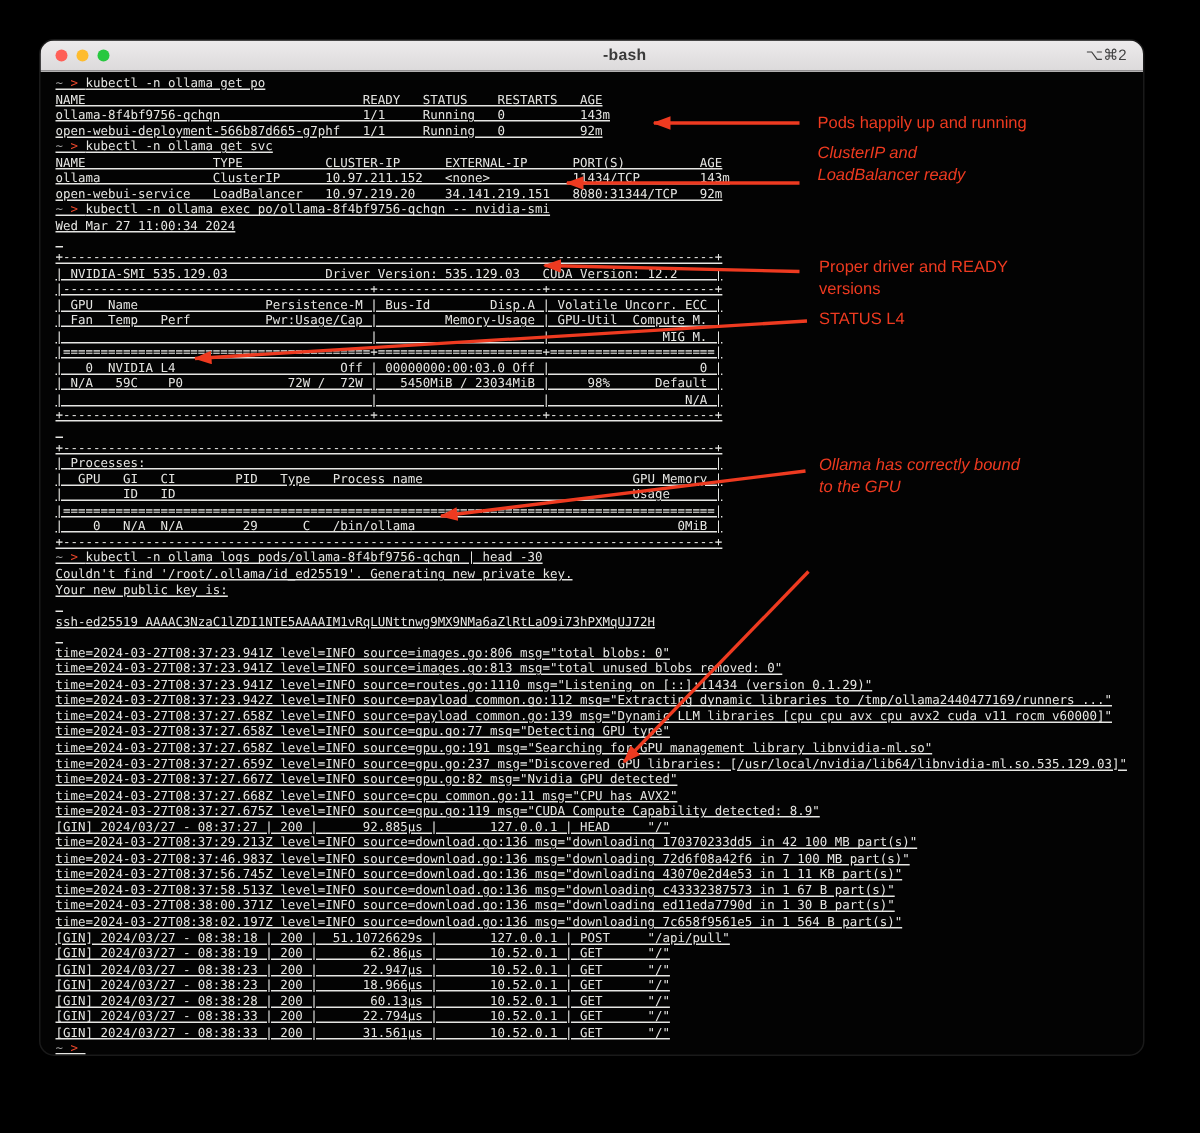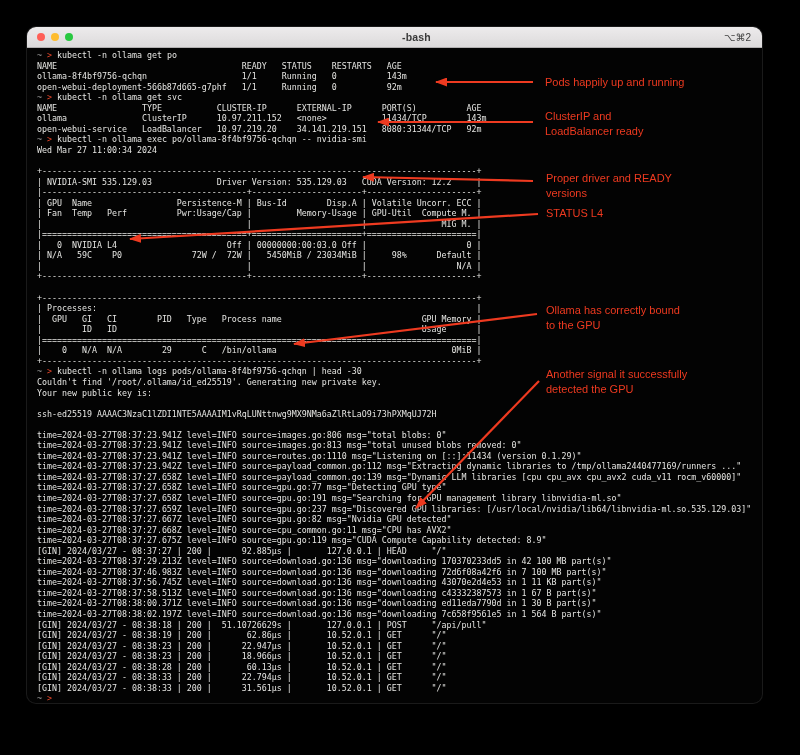--- a/index.html
+++ b/index.html
@@ -17,21 +17,21 @@
     border-bottom:1px solid #b2b0b1; position:relative;
     display:flex; align-items:center;padding-left:44px;
   }
   .lights { position:absolute; left:10px; top:0; height:100%; display:flex; align-items:center; gap:6px; }
   .light { width:8px; height:8px; border-radius:50%; }
   .title { flex:1; text-align:center; font-size:10.5px; font-weight:700; color:#3a3a3a; letter-spacing:.2px; }
   .shortcut { position:absolute; right:11px; top:0; height:100%; display:flex; align-items:center; font-size:10px; color:#3e3e3e; }
   .term {
     margin:0; padding:2px 0 0 10px;
     font-family:"DejaVu Sans Mono","Liberation Mono",monospace;
-    font-size:8.3px; line-height:10.55px; color:#e6e6e3;
+    font-size:8.3px; line-height:10.55px; color:#e6e6e3;text-decoration:underline;
   }
   .tline { white-space:pre; height:10.55px; }
   .tilde { color:#9c9c9c; }
   .gt { color:#e8472b; }
   .ann-layer { position:absolute; inset:0; pointer-events:none; }
   .ann { position:absolute; font-size:11px; line-height:15px; white-space:nowrap; }
   .arrows { position:absolute; inset:0; pointer-events:none; }
 </style>
 </head>
 <body>
@@ -46,38 +46,34 @@
     <div class="title">-bash</div>
     <div class="shortcut">⌥⌘2</div>
   </div>
   <pre class="term" style="color: rgb(230, 230, 227);"><div class="tline"><span class="tilde">~</span><span class="gt" style="color: rgb(232, 71, 43);"> &gt; </span>kubectl -n ollama get po</div><div class="tline">NAME                                     READY   STATUS    RESTARTS   AGE</div><div class="tline">ollama-8f4bf9756-qchqn                   1/1     Running   0          143m</div><div class="tline">open-webui-deployment-566b87d665-g7phf   1/1     Running   0          92m</div><div class="tline"><span class="tilde">~</span><span class="gt" style="color: rgb(232, 71, 43);"> &gt; </span>kubectl -n ollama get svc</div><div class="tline">NAME                 TYPE           CLUSTER-IP      EXTERNAL-IP      PORT(S)          AGE</div><div class="tline">ollama               ClusterIP      10.97.211.152   &lt;none&gt;           11434/TCP        143m</div><div class="tline">open-webui-service   LoadBalancer   10.97.219.20    34.141.219.151   8080:31344/TCP   92m</div><div class="tline"><span class="tilde">~</span><span class="gt" style="color: rgb(232, 71, 43);"> &gt; </span>kubectl -n ollama exec po/ollama-8f4bf9756-qchqn -- nvidia-smi</div><div class="tline">Wed Mar 27 11:00:34 2024</div><div class="tline"> </div><div class="tline">+---------------------------------------------------------------------------------------+</div><div class="tline">| NVIDIA-SMI 535.129.03             Driver Version: 535.129.03   CUDA Version: 12.2     |</div><div class="tline">|-----------------------------------------+----------------------+----------------------+</div><div class="tline">| GPU  Name                 Persistence-M | Bus-Id        Disp.A | Volatile Uncorr. ECC |</div><div class="tline">| Fan  Temp   Perf          Pwr:Usage/Cap |         Memory-Usage | GPU-Util  Compute M. |</div><div class="tline">|                                         |                      |               MIG M. |</div><div class="tline">|=========================================+======================+======================|</div><div class="tline">|   0  NVIDIA L4                      Off | 00000000:00:03.0 Off |                    0 |</div><div class="tline">| N/A   59C    P0              72W /  72W |   5450MiB / 23034MiB |     98%      Default |</div><div class="tline">|                                         |                      |                  N/A |</div><div class="tline">+-----------------------------------------+----------------------+----------------------+</div><div class="tline"> </div><div class="tline">+---------------------------------------------------------------------------------------+</div><div class="tline">| Processes:                                                                            |</div><div class="tline">|  GPU   GI   CI        PID   Type   Process name                            GPU Memory |</div><div class="tline">|        ID   ID                                                             Usage      |</div><div class="tline">|=======================================================================================|</div><div class="tline">|    0   N/A  N/A        29      C   /bin/ollama                                   0MiB |</div><div class="tline">+---------------------------------------------------------------------------------------+</div><div class="tline"><span class="tilde">~</span><span class="gt" style="color: rgb(232, 71, 43);"> &gt; </span>kubectl -n ollama logs pods/ollama-8f4bf9756-qchqn | head -30</div><div class="tline">Couldn't find '/root/.ollama/id_ed25519'. Generating new private key.</div><div class="tline">Your new public key is:</div><div class="tline"> </div><div class="tline">ssh-ed25519 AAAAC3NzaC1lZDI1NTE5AAAAIM1vRqLUNttnwg9MX9NMa6aZlRtLaO9i73hPXMqUJ72H</div><div class="tline"> </div><div class="tline">time=2024-03-27T08:37:23.941Z level=INFO source=images.go:806 msg="total blobs: 0"</div><div class="tline">time=2024-03-27T08:37:23.941Z level=INFO source=images.go:813 msg="total unused blobs removed: 0"</div><div class="tline">time=2024-03-27T08:37:23.941Z level=INFO source=routes.go:1110 msg="Listening on [::]:11434 (version 0.1.29)"</div><div class="tline">time=2024-03-27T08:37:23.942Z level=INFO source=payload_common.go:112 msg="Extracting dynamic libraries to /tmp/ollama2440477169/runners ..."</div><div class="tline">time=2024-03-27T08:37:27.658Z level=INFO source=payload_common.go:139 msg="Dynamic LLM libraries [cpu cpu_avx cpu_avx2 cuda_v11 rocm_v60000]"</div><div class="tline">time=2024-03-27T08:37:27.658Z level=INFO source=gpu.go:77 msg="Detecting GPU type"</div><div class="tline">time=2024-03-27T08:37:27.658Z level=INFO source=gpu.go:191 msg="Searching for GPU management library libnvidia-ml.so"</div><div class="tline">time=2024-03-27T08:37:27.659Z level=INFO source=gpu.go:237 msg="Discovered GPU libraries: [/usr/local/nvidia/lib64/libnvidia-ml.so.535.129.03]"</div><div class="tline">time=2024-03-27T08:37:27.667Z level=INFO source=gpu.go:82 msg="Nvidia GPU detected"</div><div class="tline">time=2024-03-27T08:37:27.668Z level=INFO source=cpu_common.go:11 msg="CPU has AVX2"</div><div class="tline">time=2024-03-27T08:37:27.675Z level=INFO source=gpu.go:119 msg="CUDA Compute Capability detected: 8.9"</div><div class="tline">[GIN] 2024/03/27 - 08:37:27 | 200 |      92.885µs |       127.0.0.1 | HEAD     "/"</div><div class="tline">time=2024-03-27T08:37:29.213Z level=INFO source=download.go:136 msg="downloading 170370233dd5 in 42 100 MB part(s)"</div><div class="tline">time=2024-03-27T08:37:46.983Z level=INFO source=download.go:136 msg="downloading 72d6f08a42f6 in 7 100 MB part(s)"</div><div class="tline">time=2024-03-27T08:37:56.745Z level=INFO source=download.go:136 msg="downloading 43070e2d4e53 in 1 11 KB part(s)"</div><div class="tline">time=2024-03-27T08:37:58.513Z level=INFO source=download.go:136 msg="downloading c43332387573 in 1 67 B part(s)"</div><div class="tline">time=2024-03-27T08:38:00.371Z level=INFO source=download.go:136 msg="downloading ed11eda7790d in 1 30 B part(s)"</div><div class="tline">time=2024-03-27T08:38:02.197Z level=INFO source=download.go:136 msg="downloading 7c658f9561e5 in 1 564 B part(s)"</div><div class="tline">[GIN] 2024/03/27 - 08:38:18 | 200 |  51.10726629s |       127.0.0.1 | POST     "/api/pull"</div><div class="tline">[GIN] 2024/03/27 - 08:38:19 | 200 |       62.86µs |       10.52.0.1 | GET      "/"</div><div class="tline">[GIN] 2024/03/27 - 08:38:23 | 200 |      22.947µs |       10.52.0.1 | GET      "/"</div><div class="tline">[GIN] 2024/03/27 - 08:38:23 | 200 |      18.966µs |       10.52.0.1 | GET      "/"</div><div class="tline">[GIN] 2024/03/27 - 08:38:28 | 200 |       60.13µs |       10.52.0.1 | GET      "/"</div><div class="tline">[GIN] 2024/03/27 - 08:38:33 | 200 |      22.794µs |       10.52.0.1 | GET      "/"</div><div class="tline">[GIN] 2024/03/27 - 08:38:33 | 200 |      31.561µs |       10.52.0.1 | GET      "/"</div><div class="tline"><span class="tilde">~</span><span class="gt" style="color: rgb(232, 71, 43);"> &gt; </span></div></pre>
 </div>
 
 <div class="ann-layer">
     <div class="ann" style="left: 545px; top: 75px; color: rgb(238, 58, 32);">
       <div>Pods happily up and running</div>
     </div>
-    <div class="ann" style="left: 545px; top: 109px; color: rgb(238, 58, 32);">
+    <div class="ann" style="left: 545px; top: 95px; color: rgb(238, 58, 32); font-style: italic;">
       <div>ClusterIP and</div>
       <div>LoadBalancer ready</div>
     </div>
     <div class="ann" style="left: 546px; top: 171px; color: rgb(238, 58, 32);">
       <div>Proper driver and READY</div>
       <div>versions</div>
     </div>
     <div class="ann" style="left: 546px; top: 206px; color: rgb(238, 58, 32);">
       <div>STATUS L4</div>
     </div>
-    <div class="ann" style="left: 546px; top: 303px; color: rgb(238, 58, 32);">
+    <div class="ann" style="left: 546px; top: 303px; color: rgb(238, 58, 32); font-style: italic;">
       <div>Ollama has correctly bound</div>
       <div>to the GPU</div>
-    </div>
-    <div class="ann" style="left: 546px; top: 367px; color: rgb(238, 58, 32);">
-      <div>Another signal it successfully</div>
-      <div>detected the GPU</div>
     </div>
   </div>
 
 <svg class="arrows" width="800" height="755" viewBox="0 0 800 755">
   <defs>
     <marker id="ah" markerWidth="12" markerHeight="9" refX="11" refY="4.5" orient="auto" markerUnits="userSpaceOnUse">
       <path id="ah-path" d="M0,0 L12,4.5 L0,9 Z" fill="#ee3a20"></path>
     </marker>
   </defs>
 <line x1="533" y1="82" x2="436" y2="82" stroke="#ee3a20" stroke-width="2.2" marker-end="url(#ah)"></line>

